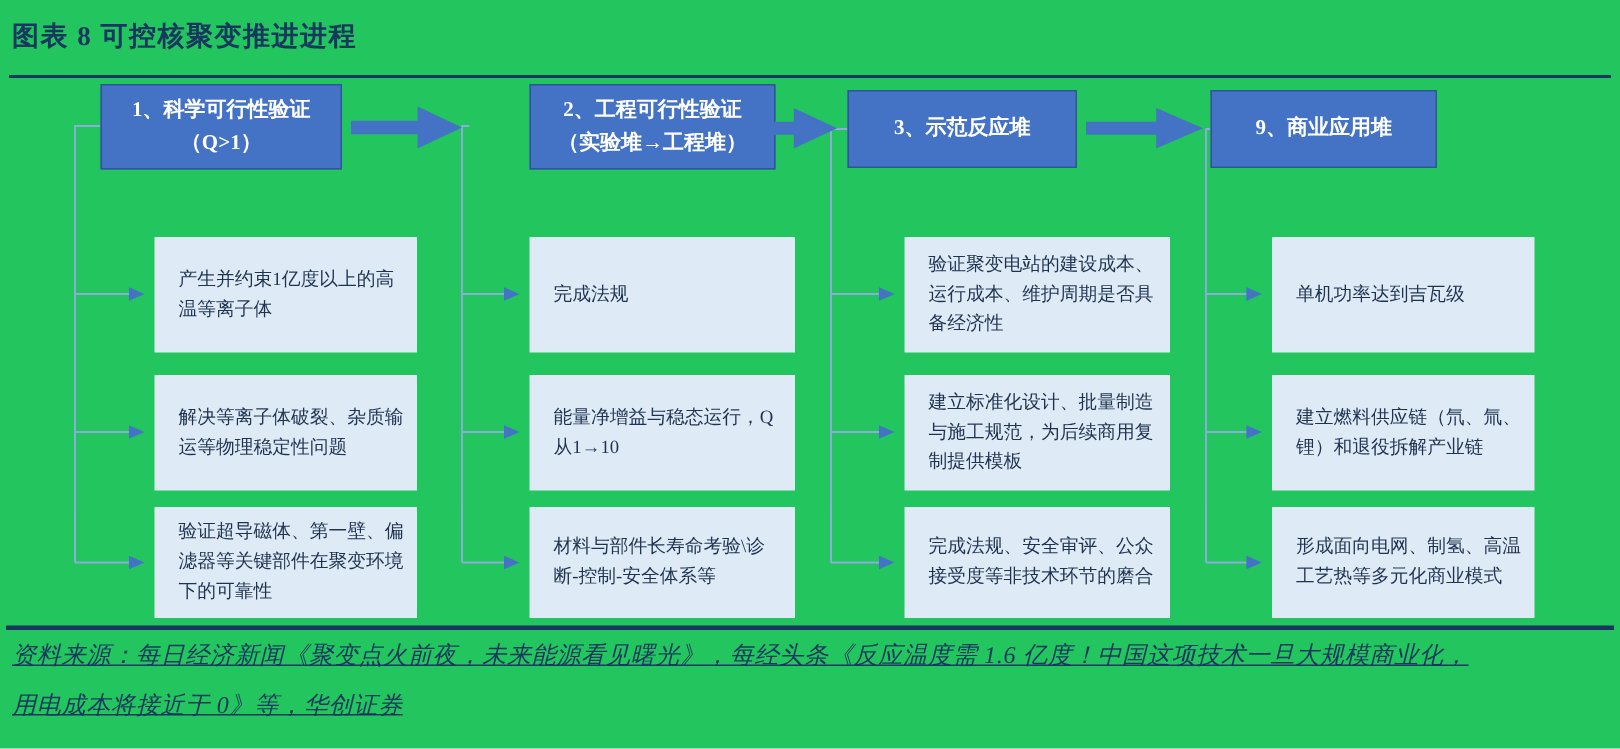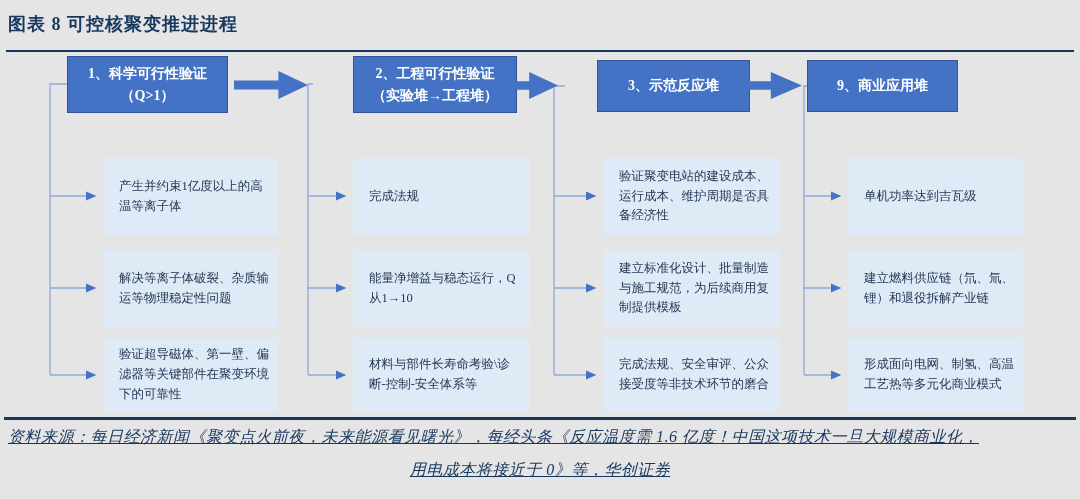--- a/index.html
+++ b/index.html
@@ -1,19 +1,19 @@
 <!DOCTYPE html>
 <html><head>
 <meta charset="utf-8">
 <style>
   html,body{margin:0;padding:0;background:#ffffff;}
   .page{
     position:relative;
     width:1080px;height:499px;
-    background:#e5e5e5;
+    background:#22c55e;
     font-family:"Liberation Serif","DejaVu Serif",serif;
     overflow:hidden;
   }
   .figure-title{
     position:absolute;left:8px;top:12px;
     font-size:18px;font-weight:bold;color:#17375E;
     letter-spacing:1px;
   }
   .rule-top{
     position:absolute;left:6px;right:6px;top:50px;height:2px;
@@ -32,21 +32,21 @@
     background:#4472C4;
     border:1px solid #2F5597;
     color:#ffffff;
     font-weight:bold;font-size:14px;line-height:1.55;
     display:flex;align-items:center;justify-content:center;
     text-align:center;white-space:pre-line;
     box-sizing:border-box;
   }
   .h1{left:67px;top:56px;width:161px;height:57px;}
   .h2{left:313px;top:56px;width:164px;height:57px;margin-left:40px;}
-  .h3{left:565px;top:60px;width:153px;height:52px;margin-left:32px;}
+  .h3{left:565px;top:60px;width:153px;height:52px;}
   .h4{left:807px;top:60px;width:151px;height:52px;}
   .flow-arrow{
     position:absolute;background:#4472C4;
     clip-path:polygon(0 34%,60% 34%,60% 0,100% 50%,60% 100%,60% 66%,0 66%);
   }
   .a1{left:234px;top:71px;width:74px;height:28px;}
   .a2{left:486px;top:72px;width:72px;height:27px;}
   .a3{left:724px;top:72px;width:78px;height:27px;}
   .item-box{
     position:absolute;
@@ -65,21 +65,21 @@
   .r1{top:158px;height:77px;}
   .r2{top:250px;height:77px;}
   .r3{top:338px;height:74px;}
   .source-note{
     position:absolute;left:8px;right:8px;
     font-size:16px;font-style:italic;color:#17375E;
     letter-spacing:0.5px;
     text-decoration:underline;
   }
   .fl1{top:427px;}
-  .fl2{top:460px;text-align:center;}
+  .fl2{top:460px;}
 </style>
 </head>
 <body>
 
 <div class="page">
 
   <div class="figure-title">图表 8  可控核聚变推进进程</div>
   <div class="rule-top"></div>
 
   <svg class="connectors" viewBox="0 0 1080 499" xmlns="http://www.w3.org/2000/svg">

